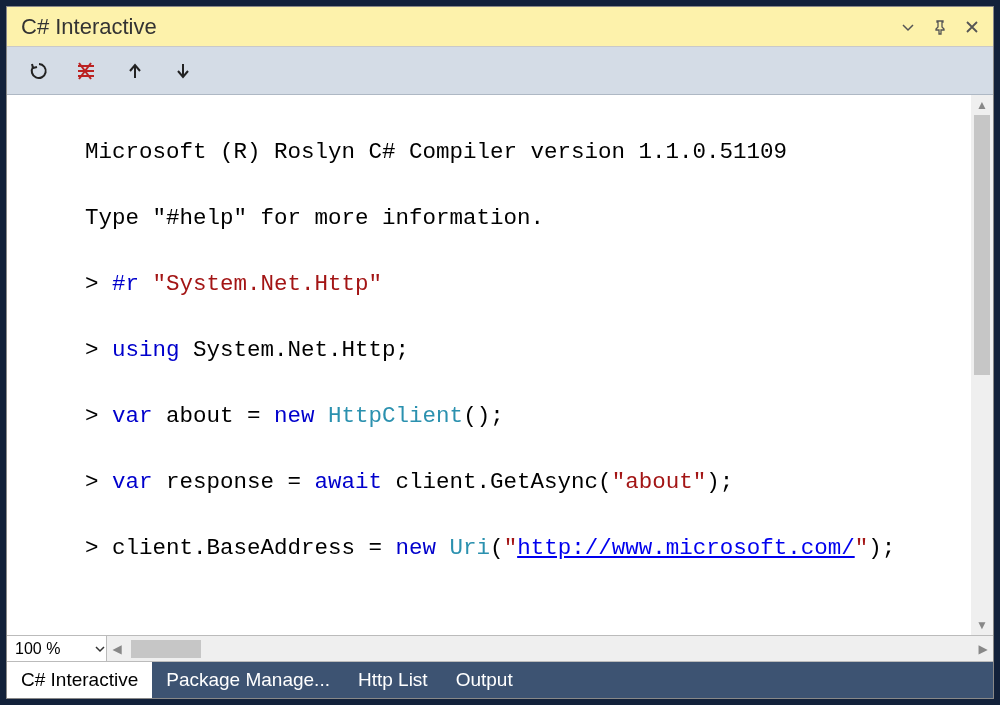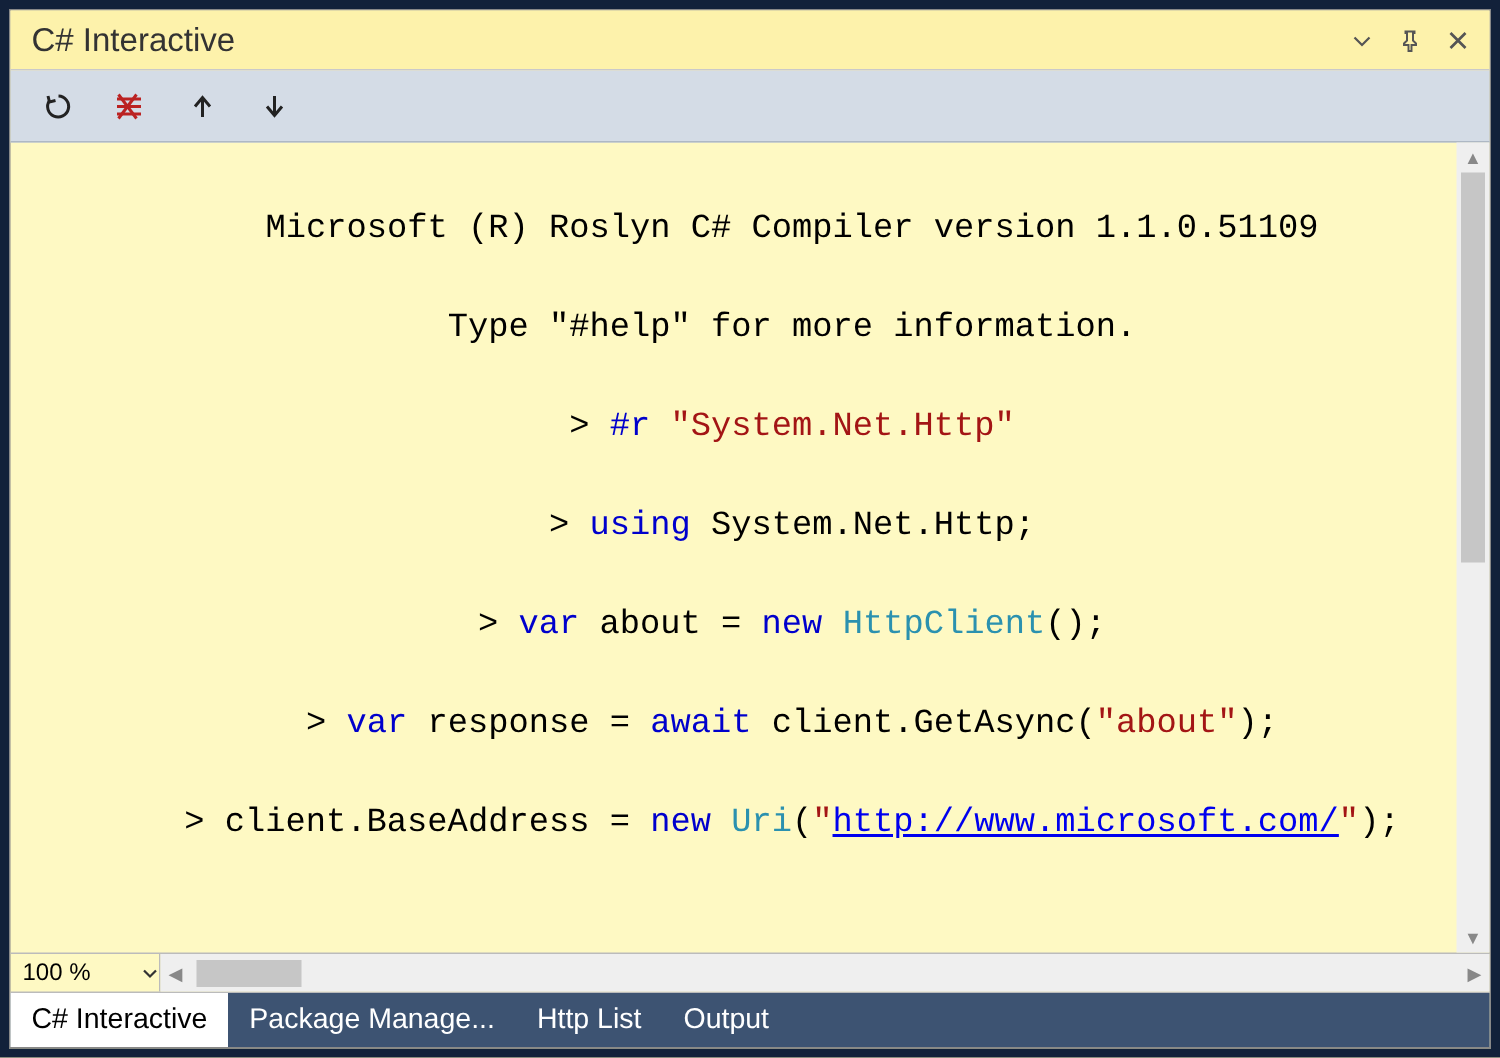--- a/index.html
+++ b/index.html
@@ -11,21 +11,21 @@
     font-family: "Segoe UI", Tahoma, sans-serif;
     background: #12213a;
     overflow: hidden;
   }
   .frame {
     position: absolute;
     left: 6px;
     top: 6px;
     width: 988px;
     height: 693px;
-    background: #fef9c3;
+    background: #ffffff;
     border: 1px solid #888;
     display: flex;
     flex-direction: column;
   }
   .titlebar {
     height: 40px;
     background: #fdf2ab;
     display: flex;
     align-items: center;
     padding: 0 10px 0 14px;
@@ -72,21 +72,20 @@
   }
   .editor {
     flex: 1;
     padding: 8px 0 8px 78px;
     font-family: Consolas, "Courier New", monospace;
     font-size: 22.5px;
     line-height: 33px;
     color: #000;
     overflow: hidden;
     white-space: pre;
-    text-align: center;
   }
   .vscroll {
     width: 22px;
     background: #efefef;
     position: relative;
   }
   .vscroll .arrow {
     position: absolute;
     left: 0; width: 100%;
     height: 20px;

